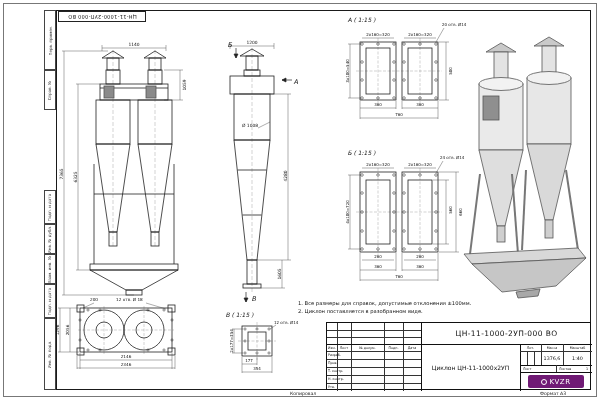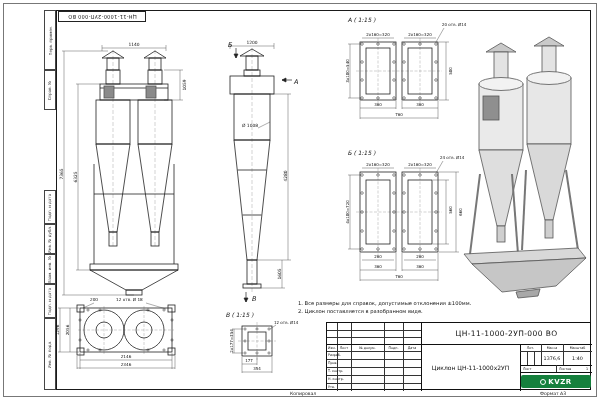--- a/index.html
+++ b/index.html
@@ -17,21 +17,21 @@
   svg text{font-family:"DejaVu Sans",sans-serif;fill:#111}
   .vtitle{font-size:6px;font-style:italic}
   
   #titleblock{left:326px;top:322px;width:265px;height:68px;border:1.4px solid #111;background:#fff}
   .tbv{position:absolute;width:0;border-left:1px solid #111}
   .tbv.thin{border-left-width:0.5px;border-left-color:#333}
   .tbh{position:absolute;height:0;border-top:1px solid #111}
   .tbh.thin{border-top-width:0.5px;border-top-color:#333}
   .tbt{position:absolute;font-size:3.3px;color:#111;display:flex;align-items:center;justify-content:center;overflow:hidden;white-space:nowrap}
   .tbt.start{justify-content:flex-start;padding-left:1px}
-  .logo{width:70px;height:13px;background:#15803d;border-radius:2px;color:#fff;display:flex;align-items:center;justify-content:center;gap:2px;font-size:7px;font-weight:bold;letter-spacing:.5px}
+  .logo{width:56px;height:13px;background:#701a75;border-radius:2px;color:#fff;display:flex;align-items:center;justify-content:center;gap:2px;font-size:7px;font-weight:normal;letter-spacing:.5px}
   .logo .ring{width:6px;height:6px;border:1px solid #fff;border-radius:50%;display:inline-block}
 </style>
 </head>
 <body>
 
 <div id="sheet">
 
   <div class="abs frame-outer"></div>
   <div class="abs frame-inner"></div>
 

